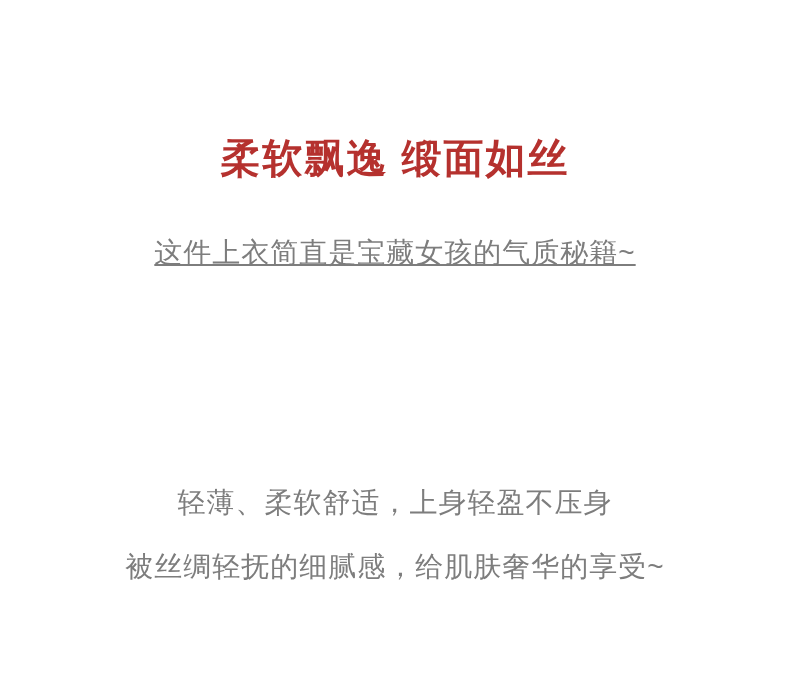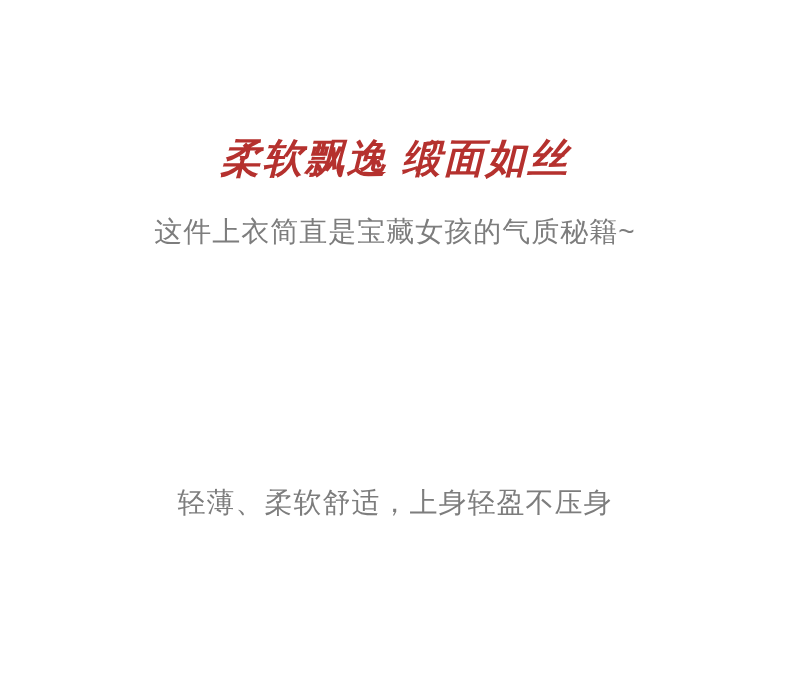--- a/index.html
+++ b/index.html
@@ -19,50 +19,50 @@
     position: absolute;
     left: 0;
     top: 108px;
     width: 100%;
     text-align: center;
     font-size: 40px;
     line-height: 46px;
     font-weight: bold;
     color: var(--accent, #b5312e);
     letter-spacing: 2px;
-    font-style: italic;
   }
   .desc-line {
     position: absolute;
     left: 0;
     width: 100%;
     text-align: center;
     font-size: 28px;
     line-height: 32px;
     font-weight: normal;
     color: var(--body, #7d7d7d);
     letter-spacing: 1px;
   }
   .desc-line.emphasis {
     font-weight: bold;
     color: var(--emphasis, #4c4c4c);
   }
-  .line-0 { top: 188px; }
+  .line-0 { top: 209px; text-decoration: underline; }
   .line-1 { top: 264px; }
   .line-2 { top: 329px; }
   .line-3 { top: 394px; }
   .line-4 { top: 459px; }
   .line-5 { top: 523px; }
 </style>
 </head>
 <body>
 
 <div class="page" style="--accent: #b5312e; --body: #7d7d7d; --emphasis: #4c4c4c; background: rgb(255, 255, 255);">
   <h1 class="page-title">柔软飘逸 缎面如丝</h1>
 
   <p class="desc-line line-0">这件上衣简直是宝藏女孩的气质秘籍~</p>
 
 
 
 
   <p class="desc-line line-4">轻薄、柔软舒适，上身轻盈不压身</p>
 
+  <p class="desc-line line-5">被丝绸轻抚的细腻感，给肌肤奢华的享受~</p>
 </div>
 
 </body></html>

